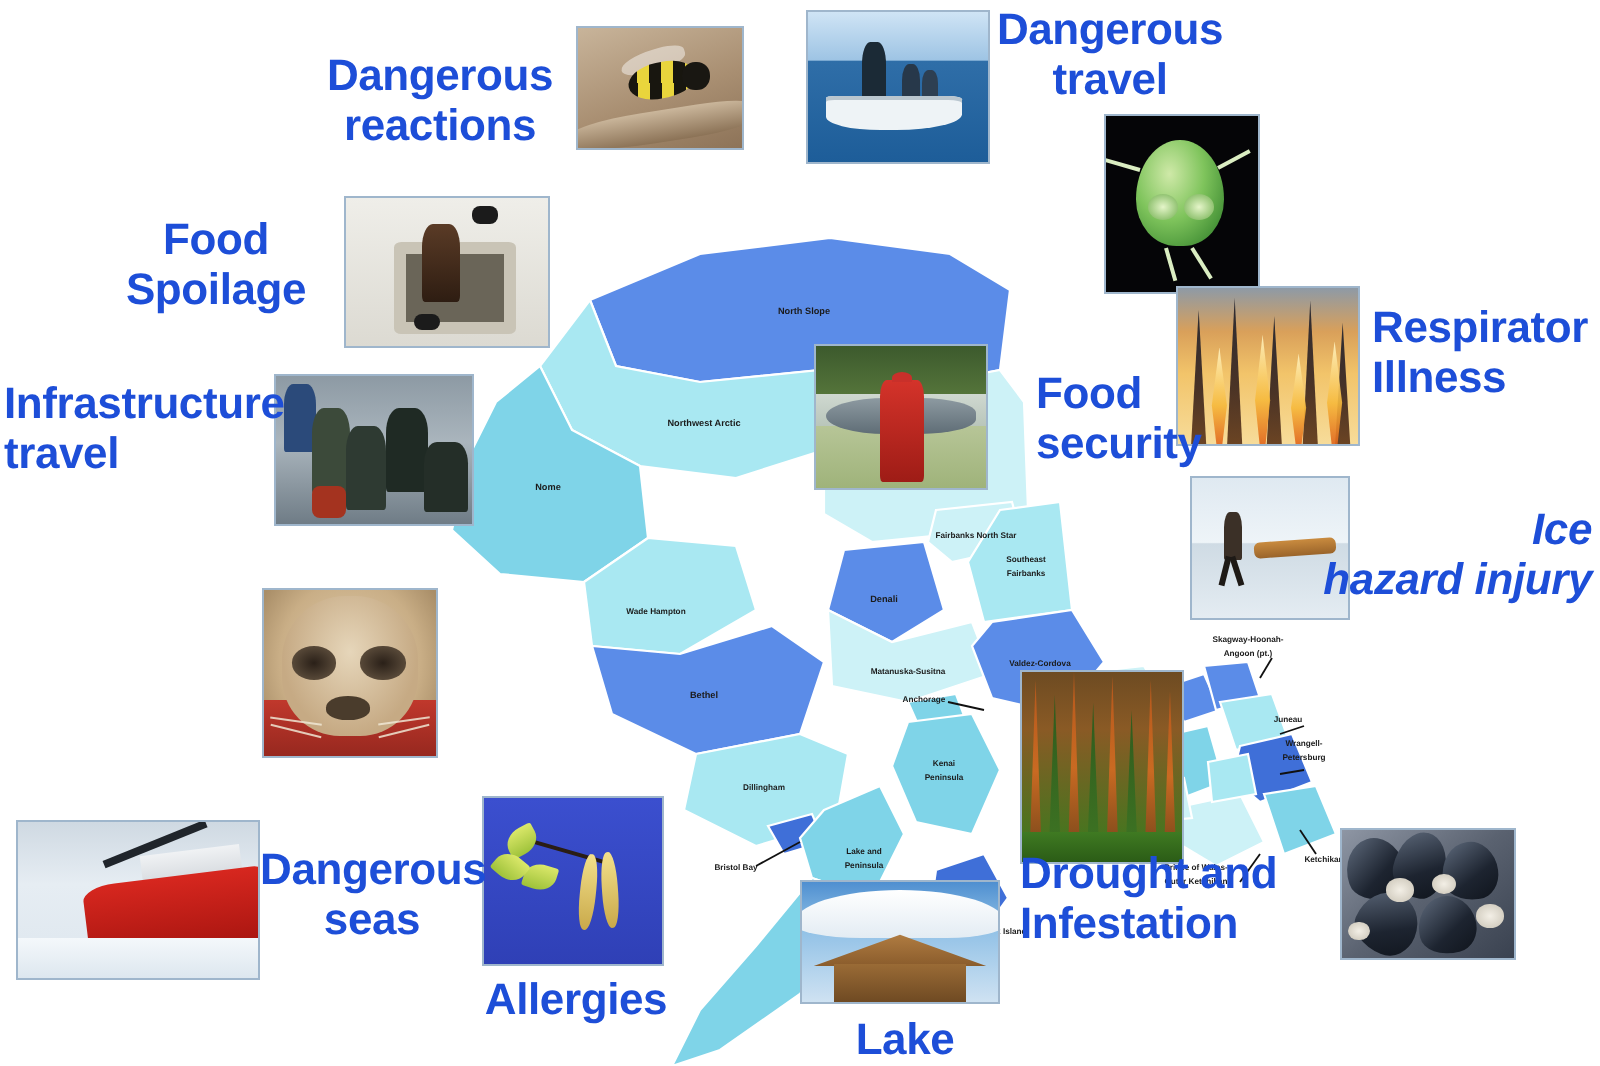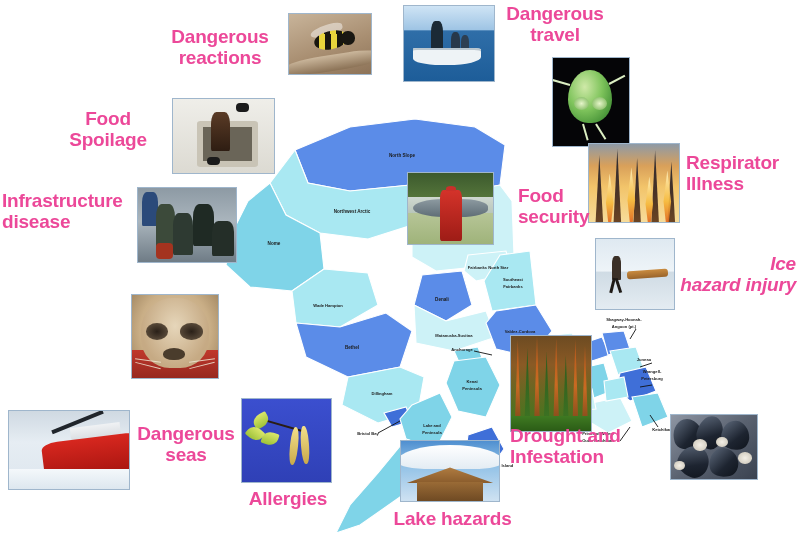--- a/index.html
+++ b/index.html
@@ -3,22 +3,22 @@
 <meta charset="utf-8">
 <title>Alaska Climate Health Impacts</title>
 <style>
   html,body{margin:0;padding:0;background:#ffffff;}
   body{width:800px;height:533px;position:relative;overflow:hidden;
        font-family:"Liberation Sans","DejaVu Sans",sans-serif;}
 
   #stage{position:absolute;left:0;top:0;width:800px;height:533px;background:#fff;}
 
   
-  .lbl{position:absolute;color:#ec4899;font-weight:bold;line-height:1.12;
-       font-size:19px;letter-spacing:-0.2px;white-space:pre-line;}
+  .lbl{position:absolute;color:#1d4ed8;font-weight:bold;line-height:1.12;
+       font-size:22px;letter-spacing:-0.2px;white-space:pre-line;}
   .lbl.c{text-align:center;}
   .lbl.r{text-align:right;}
   .lbl.l{text-align:left;}
 
   
   .photo{position:absolute;border:1px solid #9fb6cc;box-sizing:border-box;
          overflow:hidden;background:#cfd8e0;}
   .photo .inner{position:absolute;inset:0;}
 
   
@@ -448,21 +448,21 @@
 travel</div>
 
 
   <div class="lbl c" style="left:48px;top:108px;width:120px;">Food
 Spoilage</div>
 
   <div class="lbl l" style="left:686px;top:152px;width:115px;">Respirator
 Illness</div>
 
   <div class="lbl l" style="left:2px;top:190px;width:140px;">Infrastructure
-disease</div>
+travel</div>
 
   <div class="lbl l" style="left:518px;top:185px;width:110px;">Food
 security</div>
 
   <div class="lbl r" style="left:660px;top:253px;width:136px;font-style:italic;">Ice
 hazard injury</div>
 
 
   <div class="lbl c" style="left:130px;top:423px;width:112px;">Dangerous
 seas</div>

